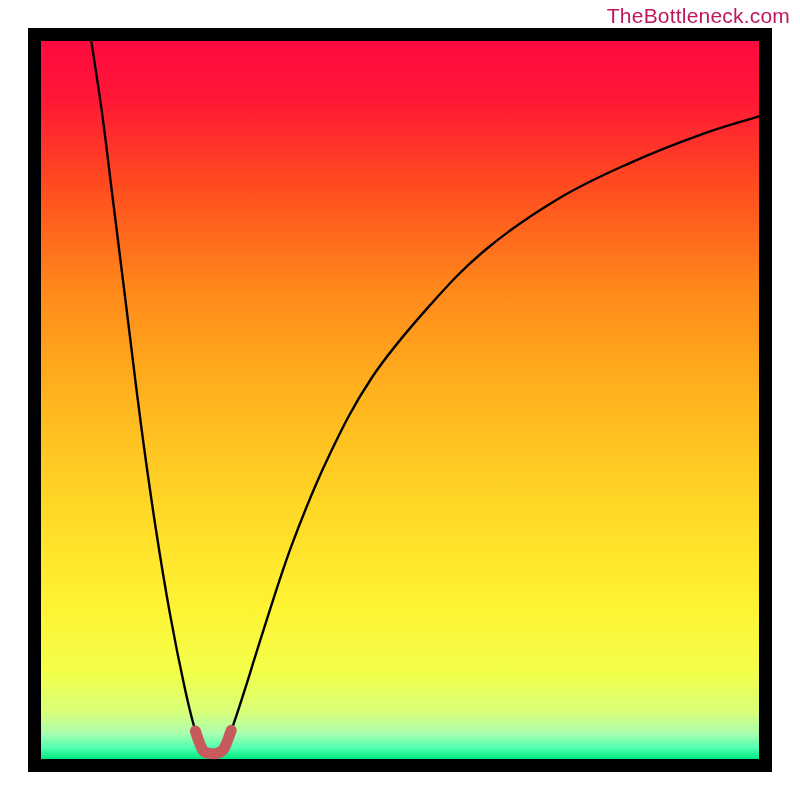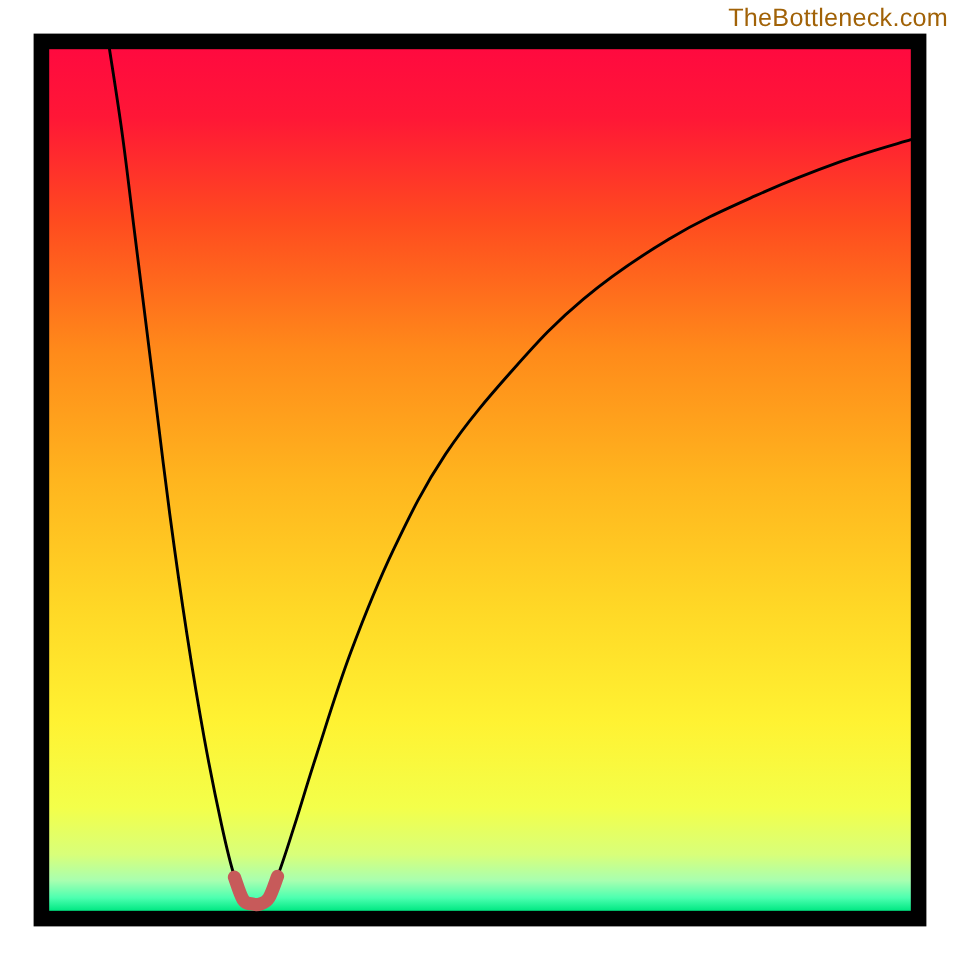--- a/index.html
+++ b/index.html
@@ -9,21 +9,21 @@
     width: 800px;
     height: 800px;
     overflow: hidden;
     position: relative;
     font-family: Arial, Helvetica, sans-serif;
   }
   .watermark {
     position: absolute;
     top: 4px;
     right: 10px;
-    color: #a16207;
+    color: #be185d;
     font-size: 21px;
     font-weight: 400;
     z-index: 10;
     letter-spacing: 0.2px;
   }
   .frame {
     position: absolute;
     top: 28px;
     left: 28px;
     width: 744px;

